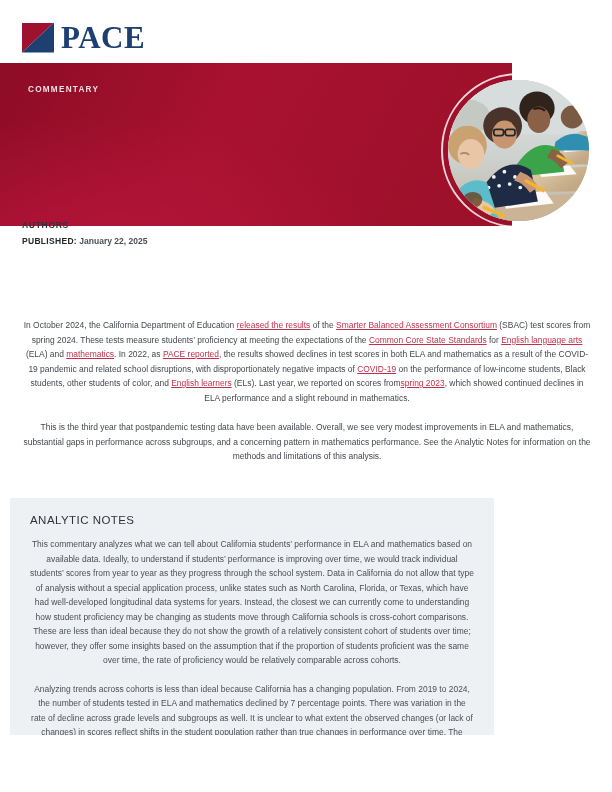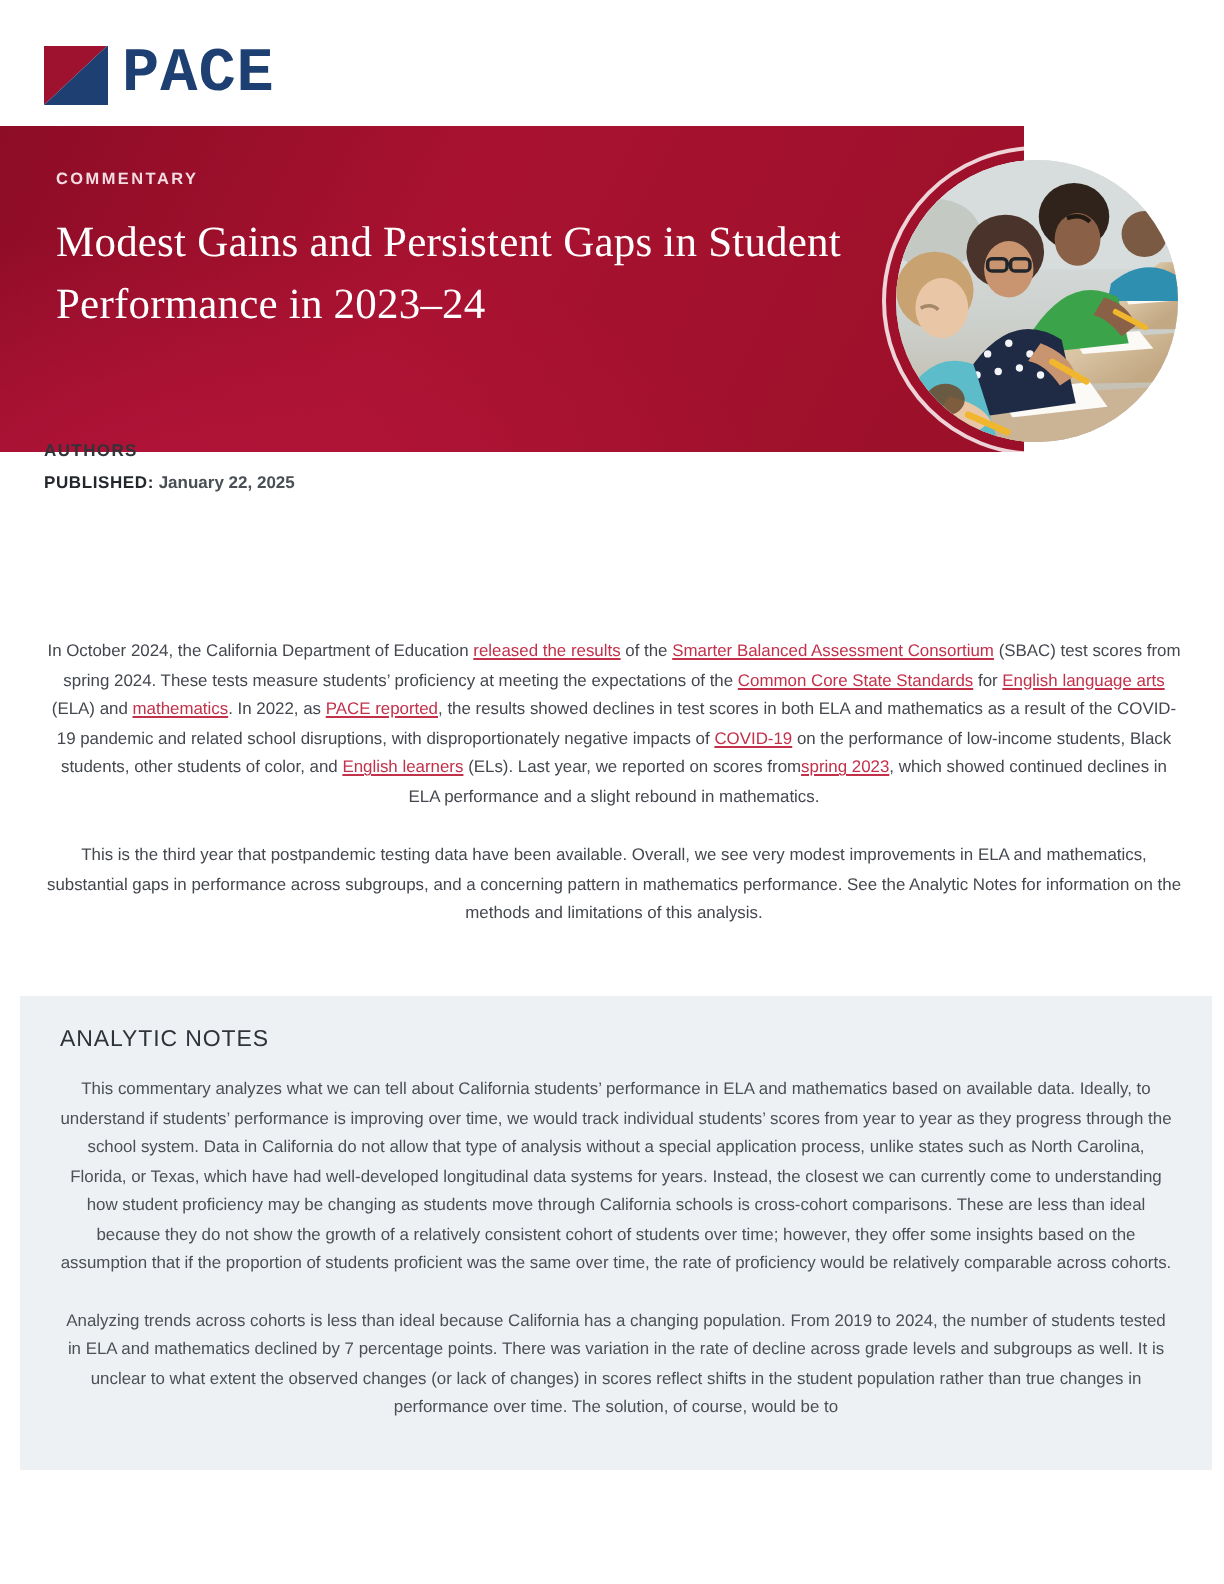--- a/index.html
+++ b/index.html
@@ -37,21 +37,21 @@
     background: #9e1230;
     clip-path: polygon(0 0, 100% 0, 0 100%);
   }
   .logo-mark .tri-blue {
     position: absolute;
     inset: 0;
     background: #1d3f72;
     clip-path: polygon(100% 0, 100% 100%, 0 100%);
   }
   .logo-text {
-    font-family: Liberation Mono, monospace;
+    font-family: Liberation Serif, serif;
     font-weight: bold;
     font-size: 31px;
     letter-spacing: 0.5px;
     color: #1d3f72;
     line-height: 1;
   }
 
   
   .hero {
     position: absolute;
@@ -167,21 +167,21 @@
     color: #c2304a;
     text-decoration: underline;
     text-underline-offset: 1px;
   }
 
   
   .notes {
     position: absolute;
     left: 10px;
     top: 498px;
-    width: 596px;
+    width: 484px;
     height: 237px;
     background: #eef1f4;
     box-sizing: border-box;
     padding: 16px 20px 0 20px;
     overflow: hidden;
   }
   .notes h2 {
     margin: 0 0 11px 0;
     font-size: 11.5px;
     font-weight: normal;
@@ -200,21 +200,20 @@
   <div class="logo-mark">
     <div class="tri-red"></div>
     <div class="tri-blue"></div>
   </div>
   <div class="logo-text">PACE</div>
 </div>
 
 <div class="hero">
   <div class="hero-inner">
     <div class="kicker">COMMENTARY</div>
-    <h1 class="hero-title">Modest Gains and Persistent Gaps in Student Performance in 2023–24</h1>
   </div>
 </div>
 
 <div class="photo-ring">
   <div class="photo">
     <svg viewBox="0 0 160 160" preserveAspectRatio="xMidYMid slice">
       <defs>
         <linearGradient id="bgGrad" x1="0" y1="0" x2="0" y2="1">
           <stop offset="0%" stop-color="#dfe4e6"></stop>
           <stop offset="55%" stop-color="#cdd2cf"></stop>

